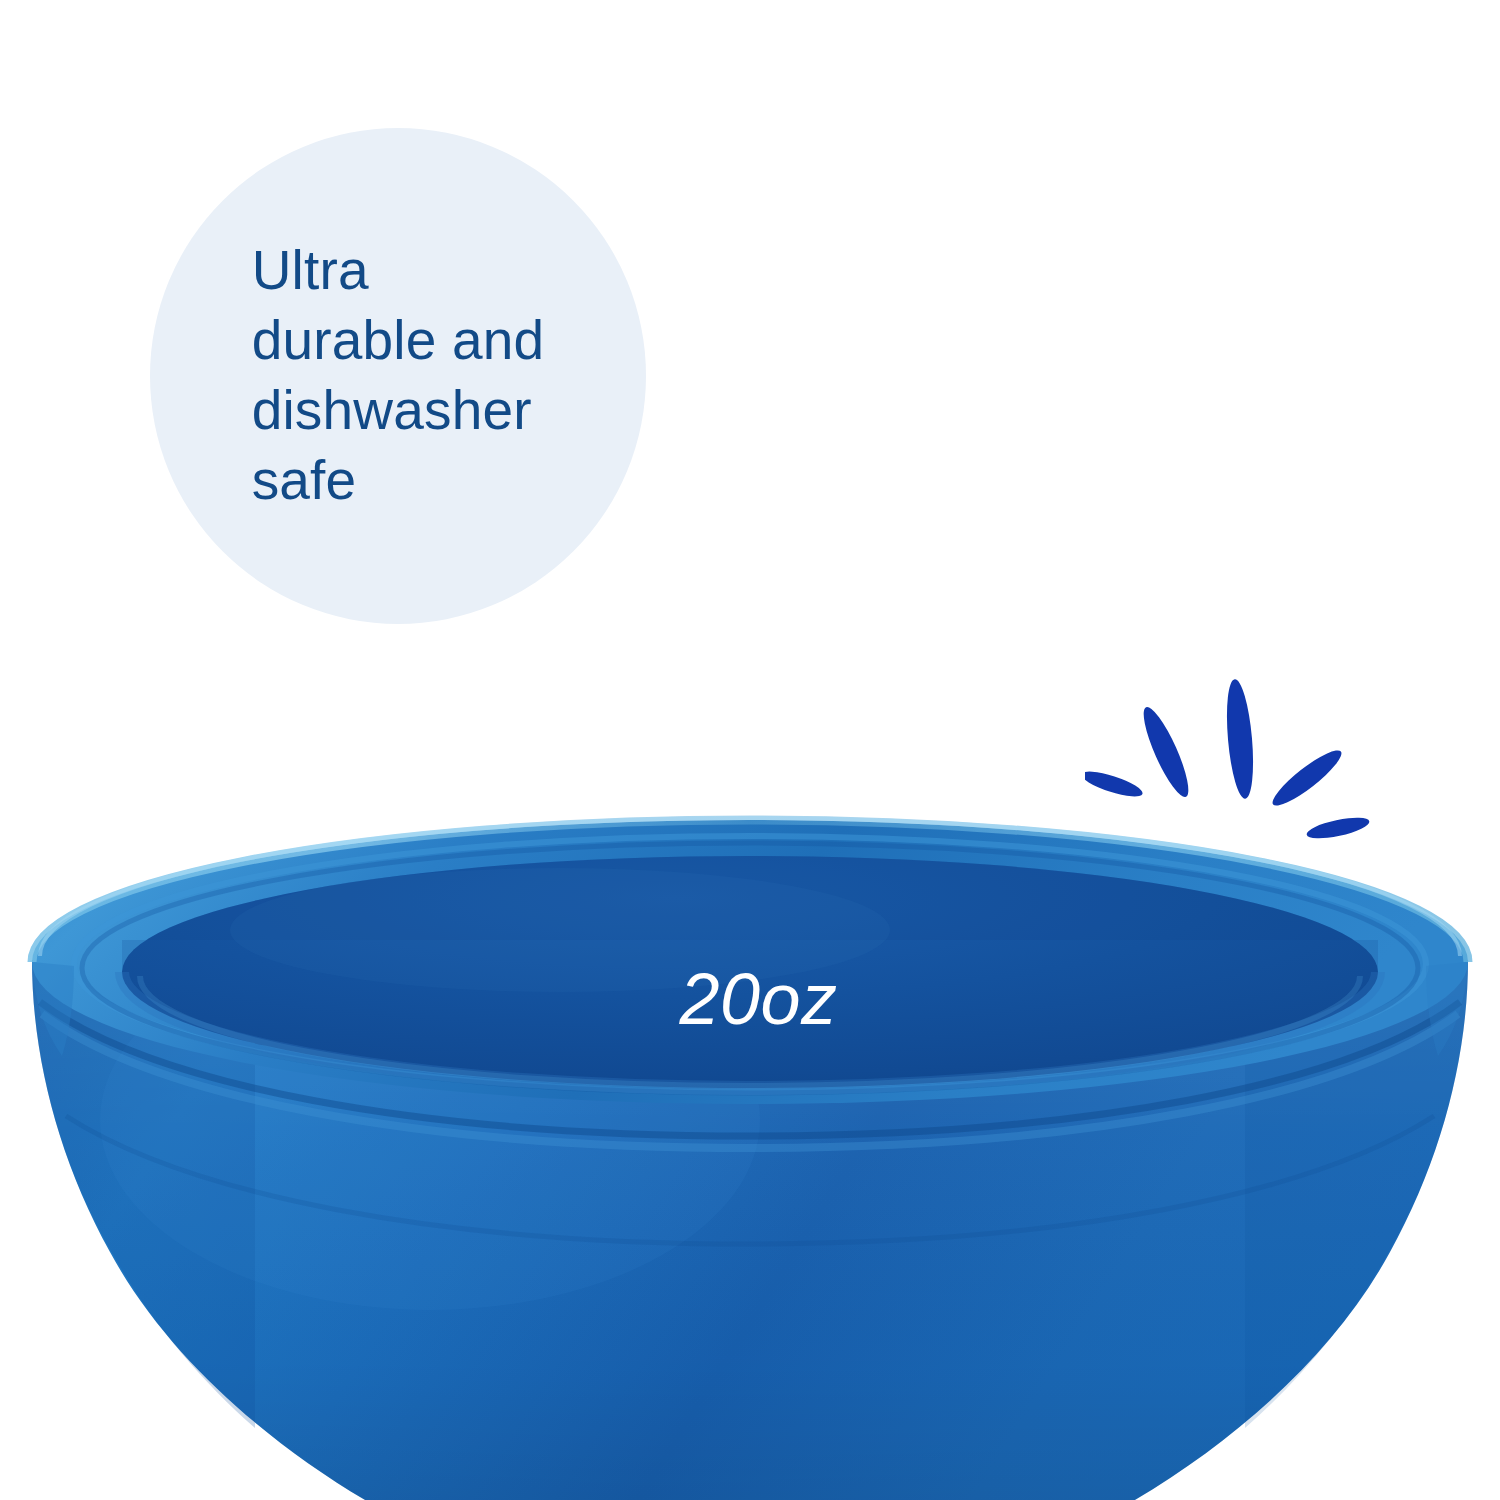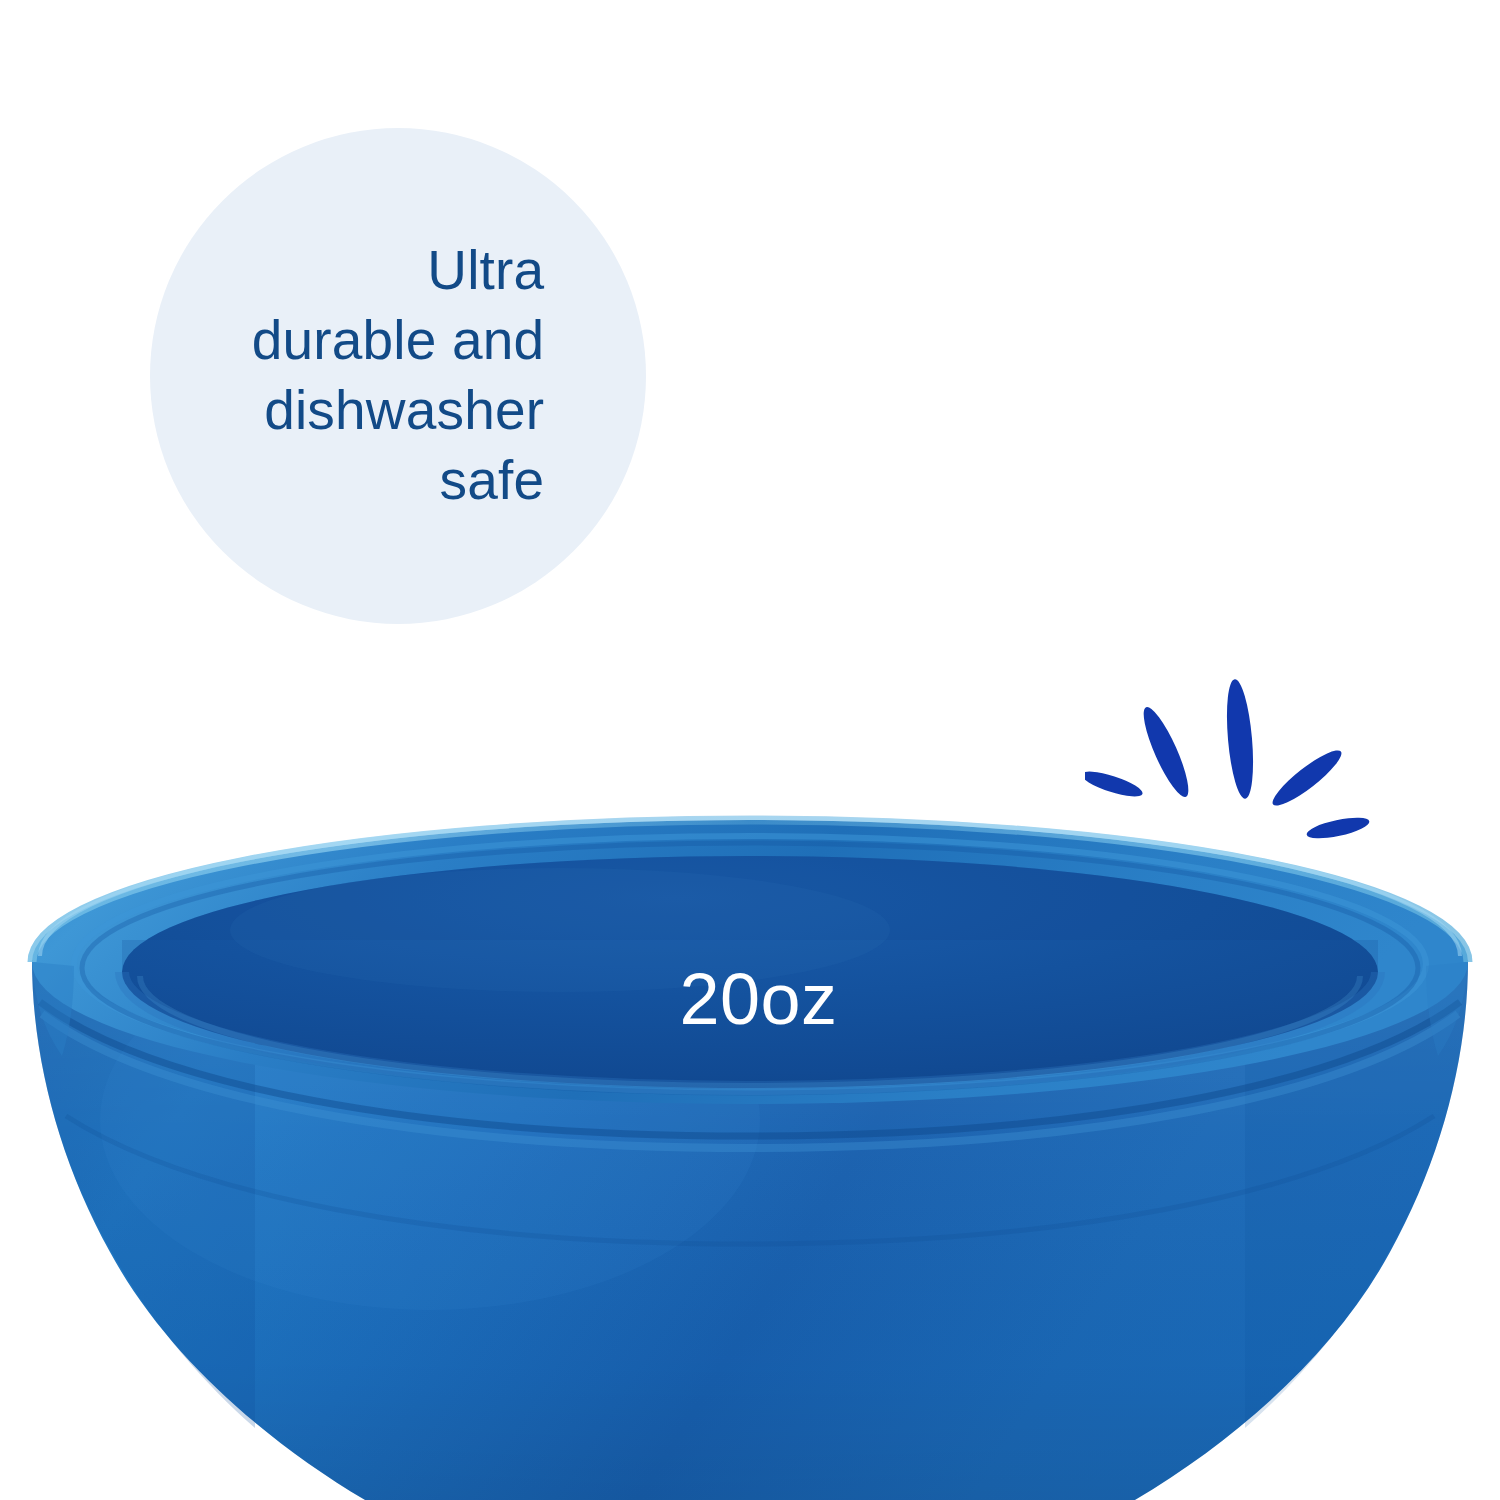--- a/index.html
+++ b/index.html
@@ -17,21 +17,21 @@
   }
 
   
   .feature-circle {
     position: absolute;
     border-radius: 50%;
     background: #e9f0f8;
     display: flex;
     align-items: center;
     justify-content: center;
-    text-align: right;
+    text-align: left;
     box-sizing: border-box;
   }
   .feature-text {
     color: #124a87;
     font-size: 55px;
     line-height: 1.27;
     font-weight: 400;
     letter-spacing: 0.2px;
     white-space: pre-line;
     padding: 0 26px;
@@ -55,21 +55,21 @@
     left: 0;
     top: 958px;
     width: 1500px;
     text-align: center;
     color: #ffffff;
     font-size: 72px;
     font-weight: 400;
     letter-spacing: 0.5px;
     pointer-events: none;
   }
-  #capacity-inner { margin-left: 17px; }
+  #capacity-inner { margin-left: 17px; font-style: italic; }
 
   
   #sparkle {
     position: absolute;
     left: 1085px;
     top: 668px;
     width: 290px;
     height: 185px;
   }
 </style>

